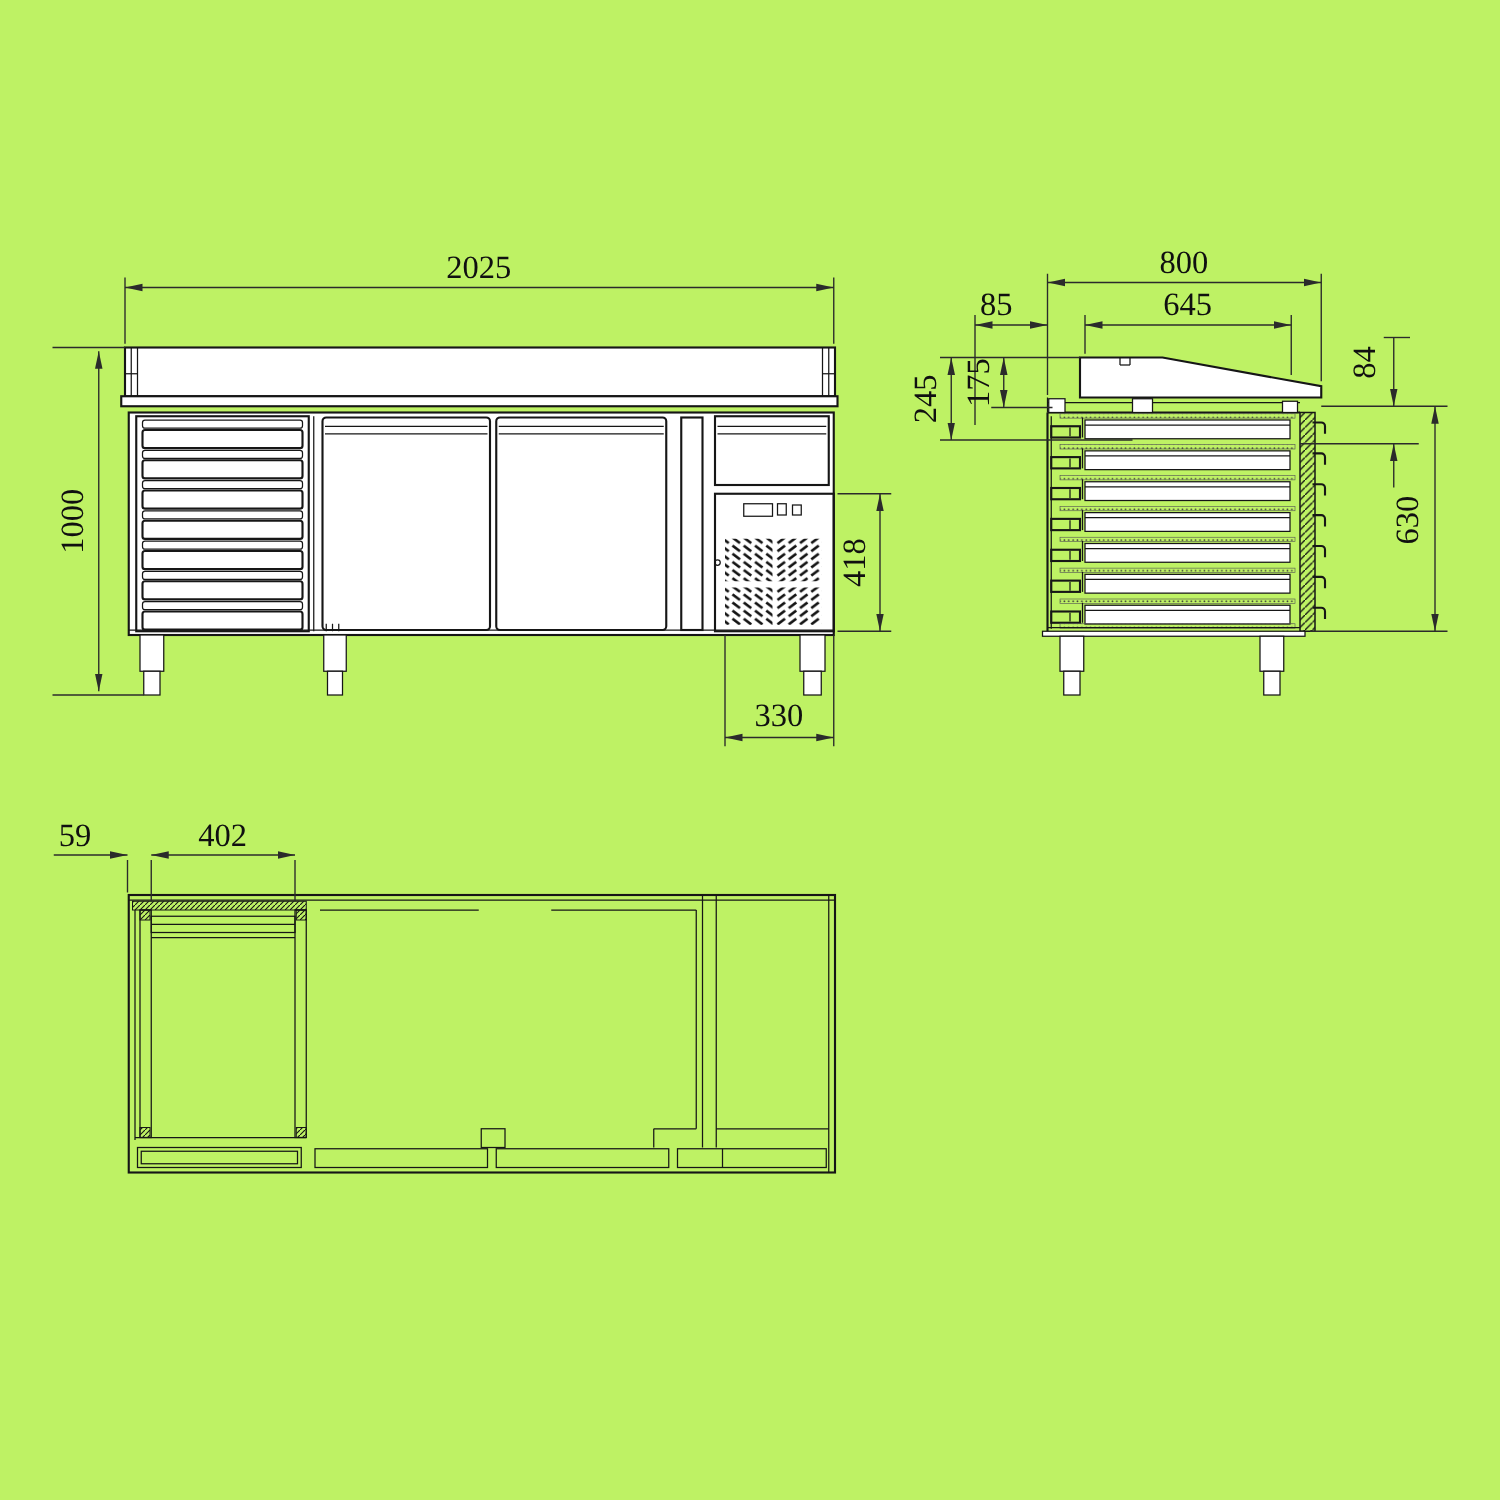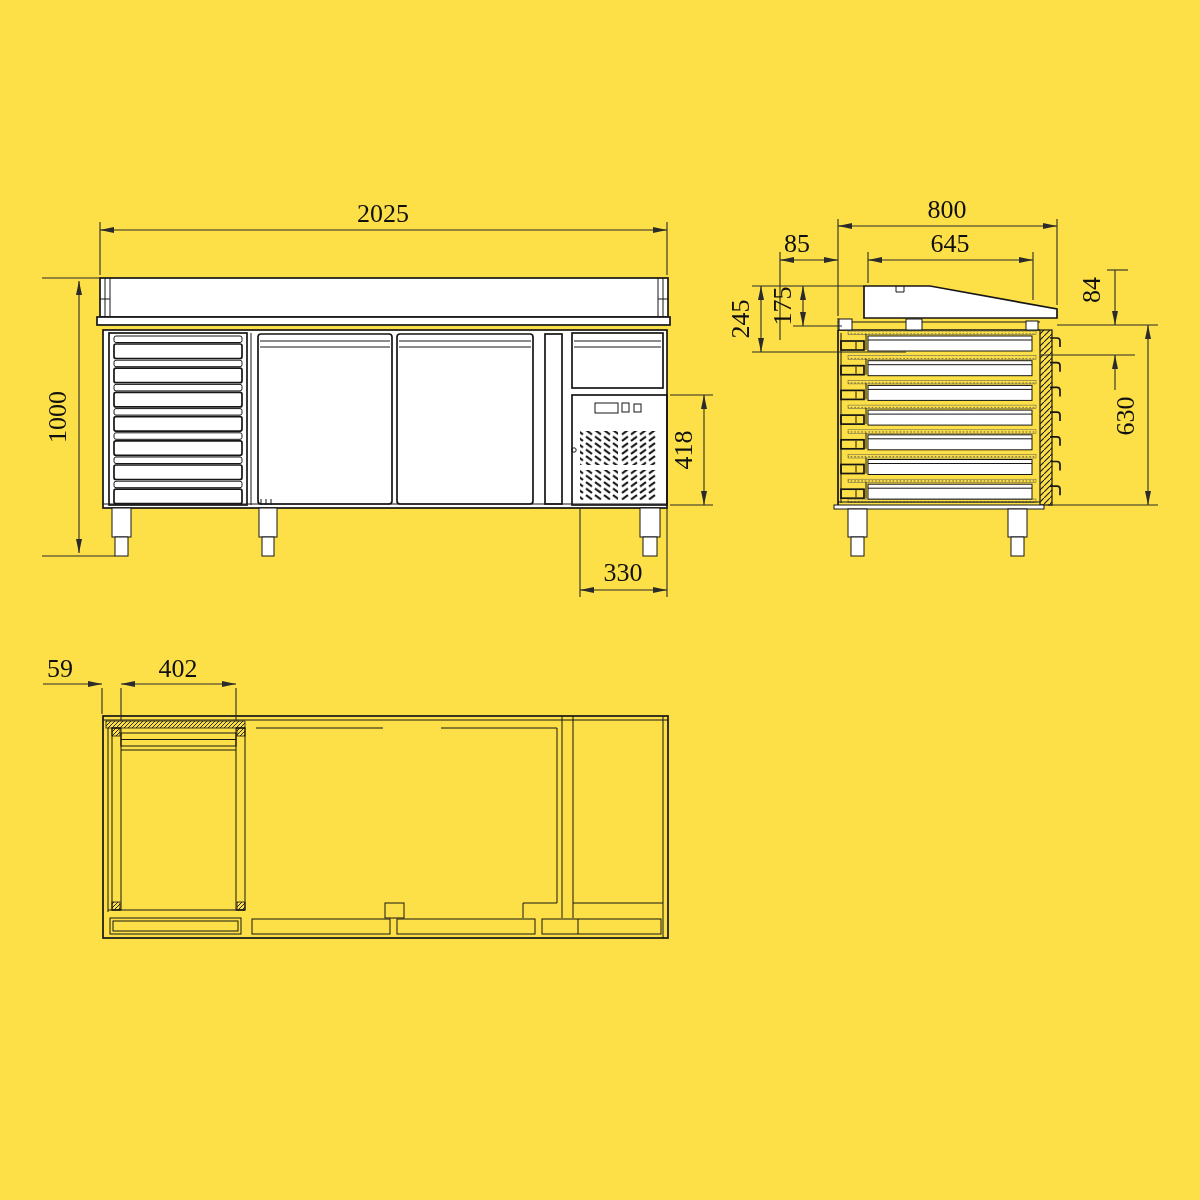--- a/index.html
+++ b/index.html
@@ -1,16 +1,16 @@
 <!DOCTYPE html>
 <html><head>
 <meta charset="utf-8">
 <style>
   html,body{margin:0;padding:0;background:#fff;}
-  .stage{position:relative;width:1200px;height:1200px;background:#fde047;overflow:hidden;}
+  .stage{position:relative;width:1200px;height:1200px;background:#bef264;overflow:hidden;}
   svg{display:block}
   .s1{stroke:#161616;stroke-width:1;fill:none}
   .s2{stroke:#161616;stroke-width:1.7;fill:none}
   .sw{stroke:#161616;stroke-width:1.7;fill:#ffffff}
   .sw1{stroke:#161616;stroke-width:1;fill:#ffffff}
   .dim{stroke:#2b2b2b;stroke-width:1.1;fill:none}
   text.d{font:26px "Liberation Serif", serif;fill:#101010;text-anchor:middle}
 </style>
 </head>
 <body>

